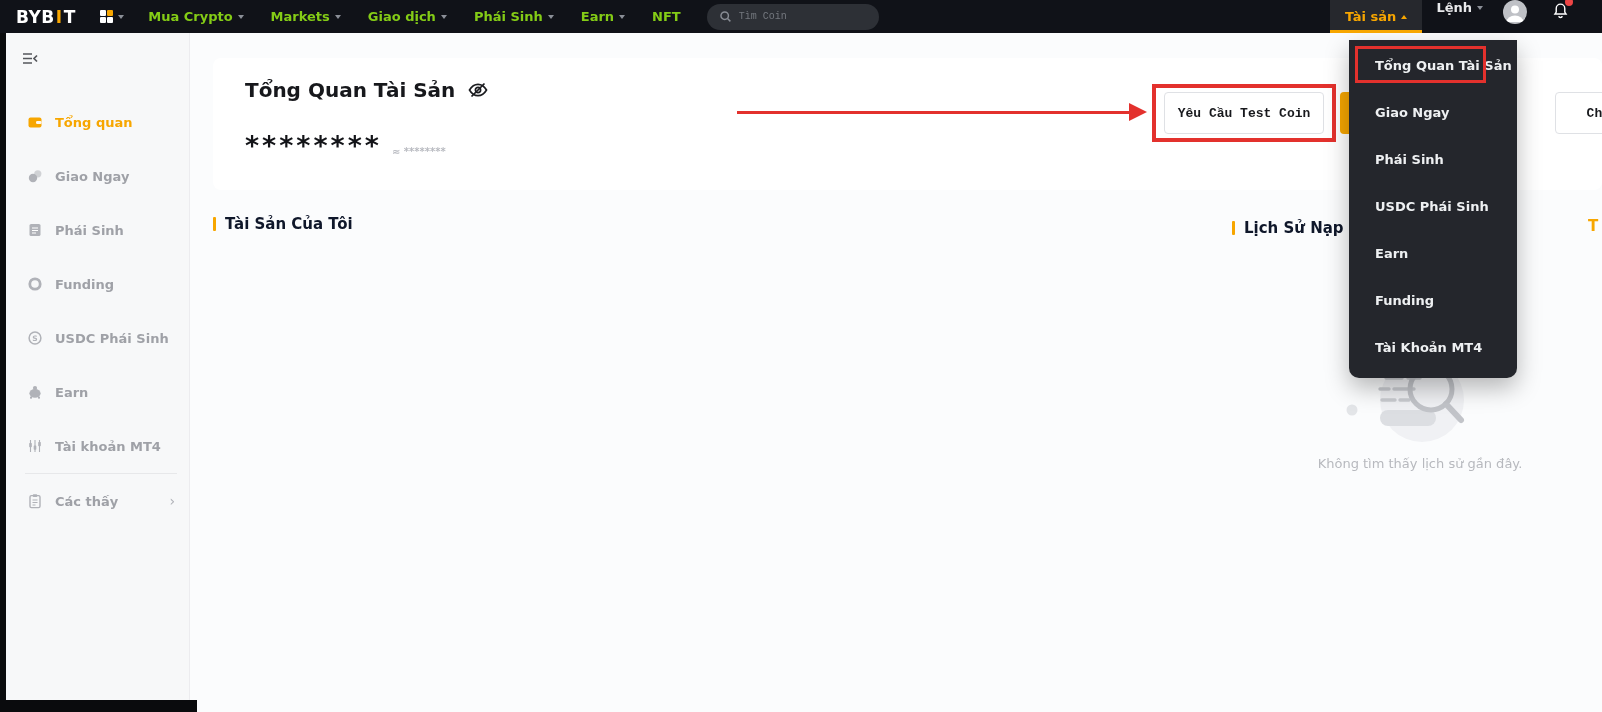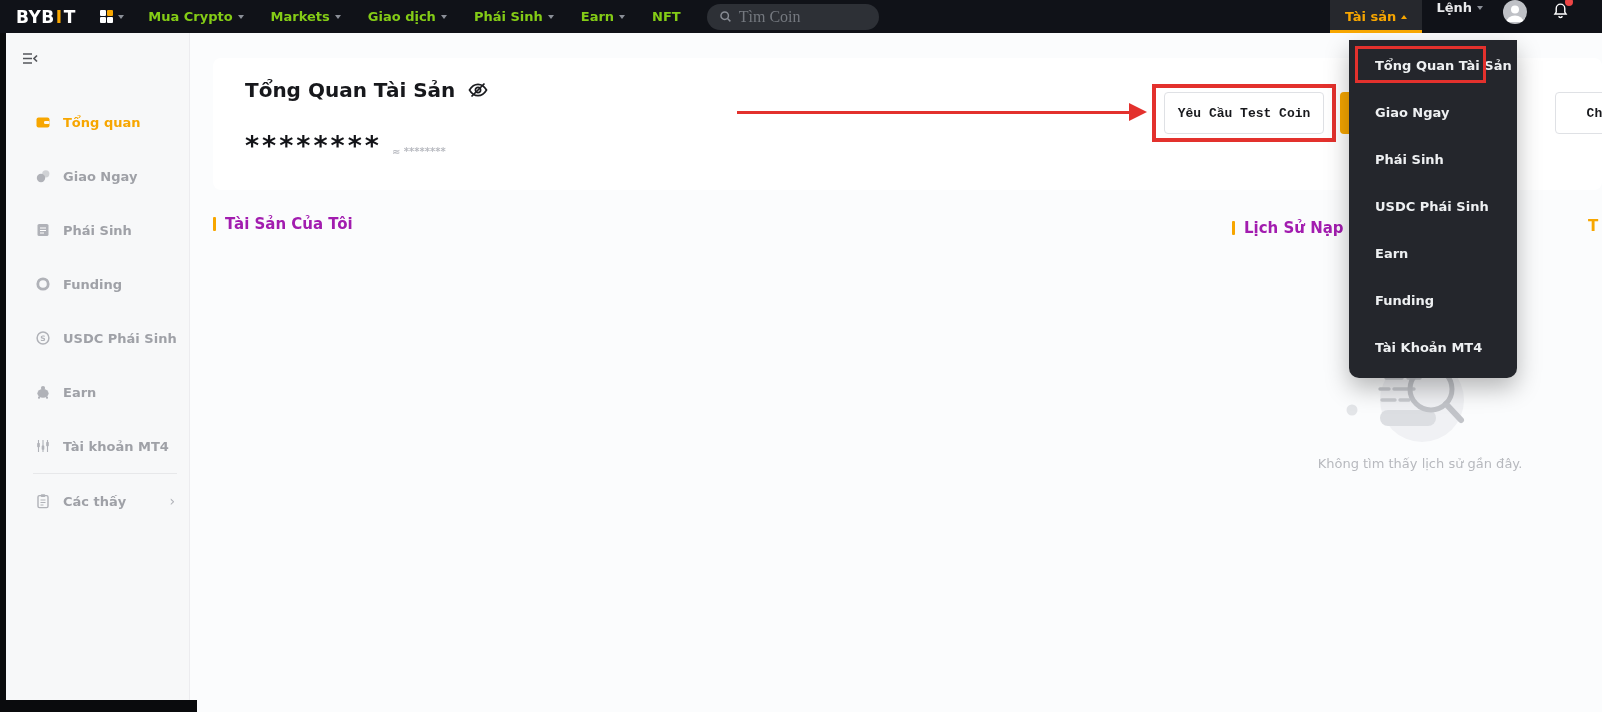--- a/index.html
+++ b/index.html
@@ -17,35 +17,35 @@
   .grid-icon { margin-left:24px; display:flex; align-items:center; cursor:pointer; }
   .grid-icon .sq { display:grid; grid-template-columns:6px 6px; grid-template-rows:6px 6px; gap:1.5px; }
   .grid-icon .sq i { background:#fff; border-radius:1px; }
   .grid-icon .sq i.y { background:#f7a600; }
   .nav-menu { display:flex; align-items:center; gap:27px; margin-left:24px; }
   .nav-item { display:flex; align-items:center; gap:5px; color:#84cc16; font-size:13px; font-weight:600; cursor:pointer; white-space:nowrap; }
   .caret-down { width:0; height:0; border-left:3.5px solid transparent; border-right:3.5px solid transparent; border-top:4px solid #8b8f97; }
   .caret-up-y { width:0; height:0; border-left:3.5px solid transparent; border-right:3.5px solid transparent; border-bottom:4px solid #f7a600; }
   .search-box { margin-left:26px; width:172px; height:26px; background:#2d3036; border-radius:13px;
     display:flex; align-items:center; padding:0 12px; gap:7px; }
-  .search-box input { background:transparent; border:none; outline:none; color:#ffffff; font-size:16px; width:120px;
-    font-family:Liberation Serif, serif; }
+  .search-box input { background:transparent; border:none; outline:none; color:#ffffff; font-size:10px; width:120px;
+    font-family:Liberation Mono, monospace; }
   .search-box input::placeholder { color:#74787f; }
   .nav-right { margin-left:auto; display:flex; align-items:flex-start; height:33px; }
   .assets-menu { position:relative; height:33px; padding:0 15px; background:#26282d; display:flex; align-items:center; gap:5px;
     color:#f7a600; font-size:13px; font-weight:700; cursor:pointer; }
   .assets-menu .underline { position:absolute; left:0; right:0; bottom:0; height:3px; background:#f7a600; }
   .orders-menu { display:flex; align-items:center; gap:5px; color:#e8e9eb; font-size:13px; font-weight:600; margin-left:14px; cursor:pointer; }
   .avatar { width:24px; height:24px; border-radius:50%; background:#bfc1c6; margin-left:20px; overflow:hidden; position:relative; cursor:pointer; }
   .bell-wrap { position:relative; margin-left:24px; margin-right:32px; cursor:pointer; }
   .bell-dot { position:absolute; top:-2px; right:-3px; width:8px; height:8px; border-radius:50%; background:#ee4545; }
   
   .sidebar { position:absolute; left:6px; top:33px; width:184px; height:667px; background:#f7f8f9; border-right:1px solid #ececef; z-index:10; }
   .collapse-btn { position:absolute; left:16px; top:18px; color:#55575c; cursor:pointer; }
-  .side-list { position:absolute; top:62px; left:12px; right:0; }
+  .side-list { position:absolute; top:62px; left:4px; right:0; }
   .side-item { height:54px; display:flex; align-items:center; padding-left:17px; gap:12px;
     font-size:13px; font-weight:600; color:#9fa1a7; cursor:pointer; }
   .side-item .ic { color:#b0b2b8; display:flex; }
   .side-item.active { color:#f7a600; }
   .side-item.active .ic { color:#f7a600; }
   .side-divider { margin:0 12px 0 15px; border-top:1px solid #e7e8ea; }
   .side-item .chev { margin-left:auto; margin-right:14px; color:#b0b2b8; font-size:14px; font-weight:400; }
   
   .main { position:absolute; left:190px; top:33px; width:1412px; height:679px; background:#fbfcfd; z-index:1; }
   .overview-card { position:absolute; left:23px; top:25px; width:1389px; height:132px; background:#fff; border-radius:8px; }
@@ -58,21 +58,21 @@
     font-family:Liberation Mono, monospace; cursor:pointer; }
   .testcoin-btn { position:absolute; left:951px; top:34px; width:160px; height:42px; font-size:13px; }
   .hidden-yellow-btn { position:absolute; left:1340px; top:92px; width:72px; height:42px; background:#f7a600; border-radius:4px; z-index:6; }
   .transfer-top-btn { position:absolute; left:1555px; top:92px; width:110px; height:42px; font-size:13px; z-index:6; }
   
   .anno-box-btn { position:absolute; left:1152px; top:84px; width:184px; height:58px; border:4px solid #e3312d; z-index:30; pointer-events:none; }
   .anno-arrow-line { position:absolute; left:737px; top:111px; width:394px; height:3px; background:#e3312d; z-index:30; pointer-events:none; }
   .anno-arrow-head { position:absolute; left:1129px; top:103px; width:0; height:0;
     border-top:9px solid transparent; border-bottom:9px solid transparent; border-left:18px solid #e3312d; z-index:30; pointer-events:none; }
   
-  .section-heading { position:absolute; display:flex; align-items:center; gap:9px; font-size:15px; font-weight:700; color:#a21caf; }
+  .section-heading { position:absolute; display:flex; align-items:center; gap:9px; font-size:15px; font-weight:700; color:#0f172a; }
   .heading-bar { width:3px; height:14px; background:#f7a600; border-radius:1px; }
   .more-link { position:absolute; left:1588px; top:217px; font-size:15px; font-weight:700; color:#f7a600; cursor:pointer; z-index:3; }
   
   .asset-list { position:absolute; left:213px; top:240px; width:970px; }
   .asset-row { height:93px; display:flex; align-items:center; }
   .asset-row + .asset-row { border-top:1px solid #ededf0; }
   .asset-tile { width:36px; height:36px; border-radius:10px; background:#fdf3e0; display:flex; align-items:center; justify-content:center; flex:0 0 36px; }
   .asset-info { margin-left:20px; }
   .asset-name { font-size:14px; color:#77797f; margin-bottom:7px; }
   .asset-masked-row { display:flex; align-items:baseline; gap:7px; }

